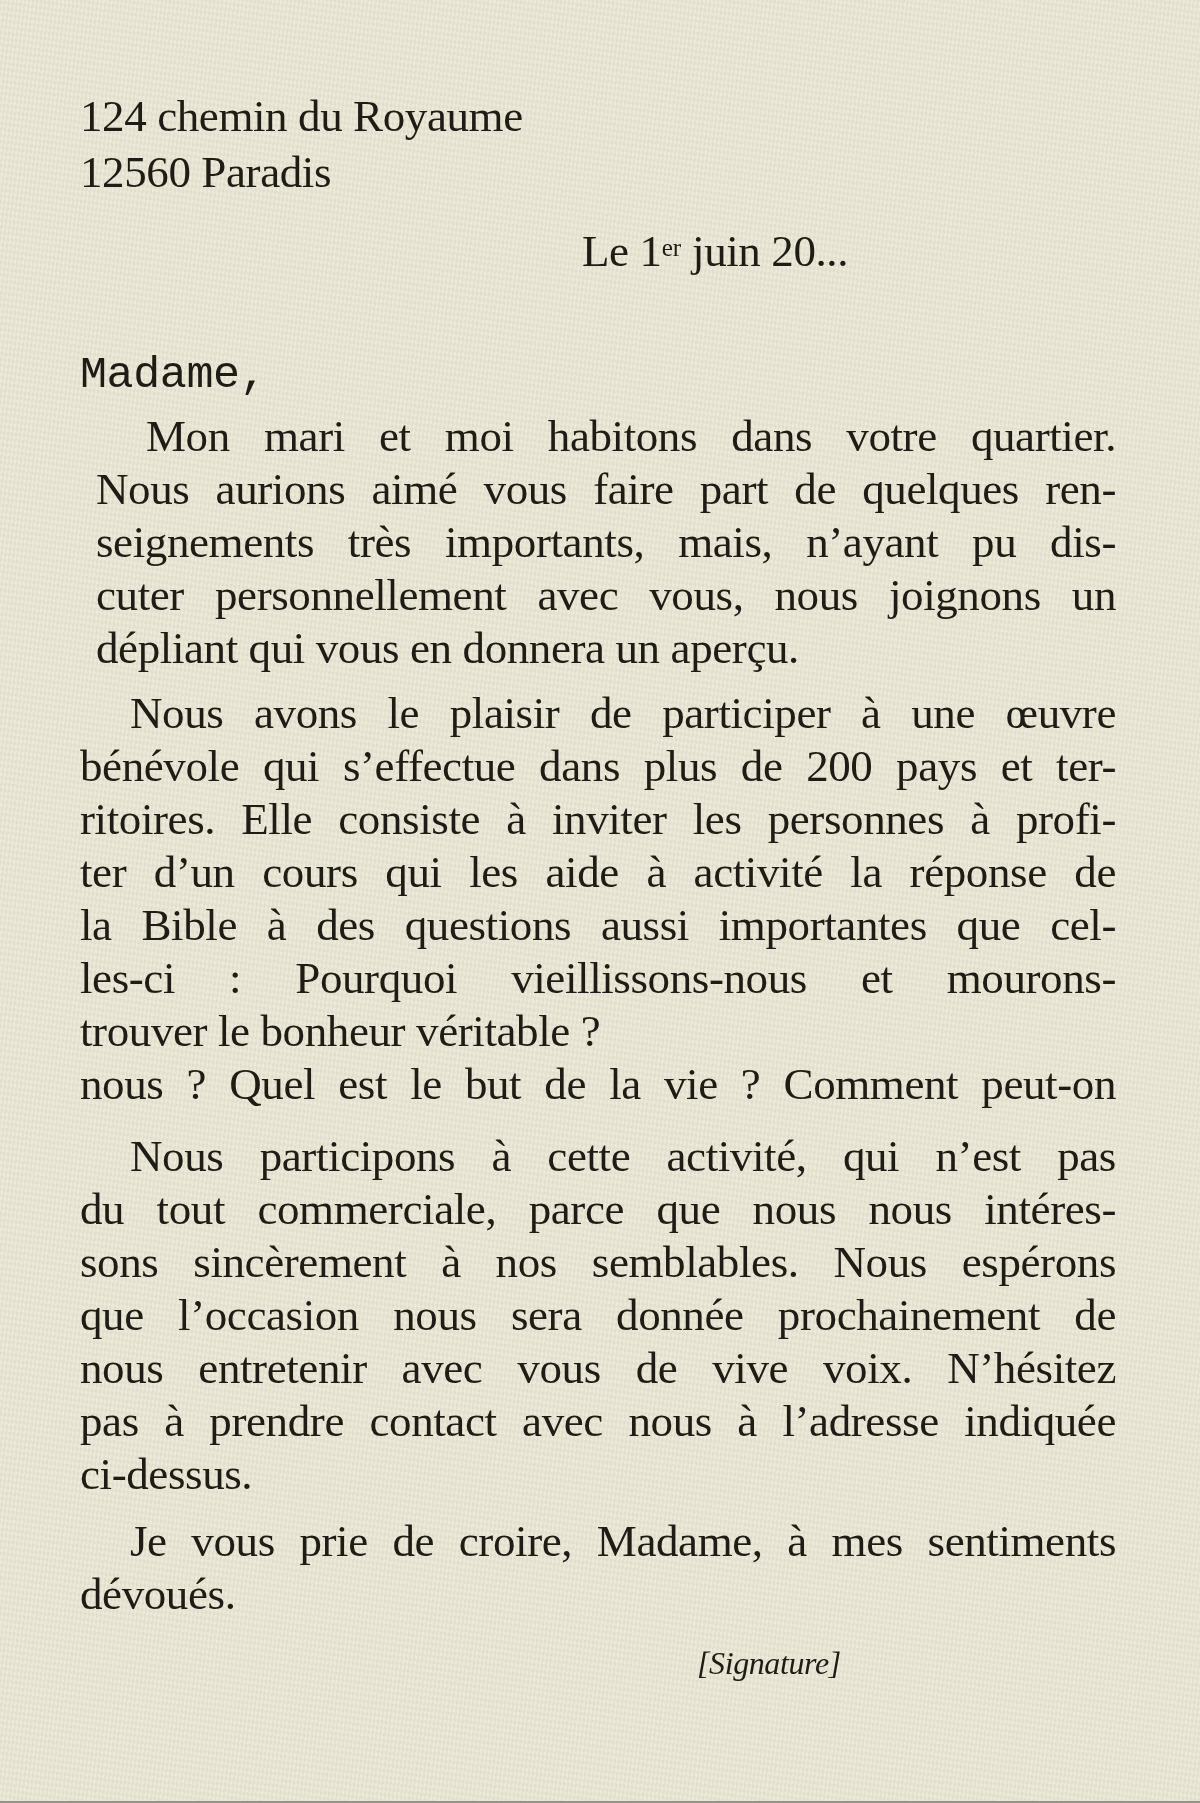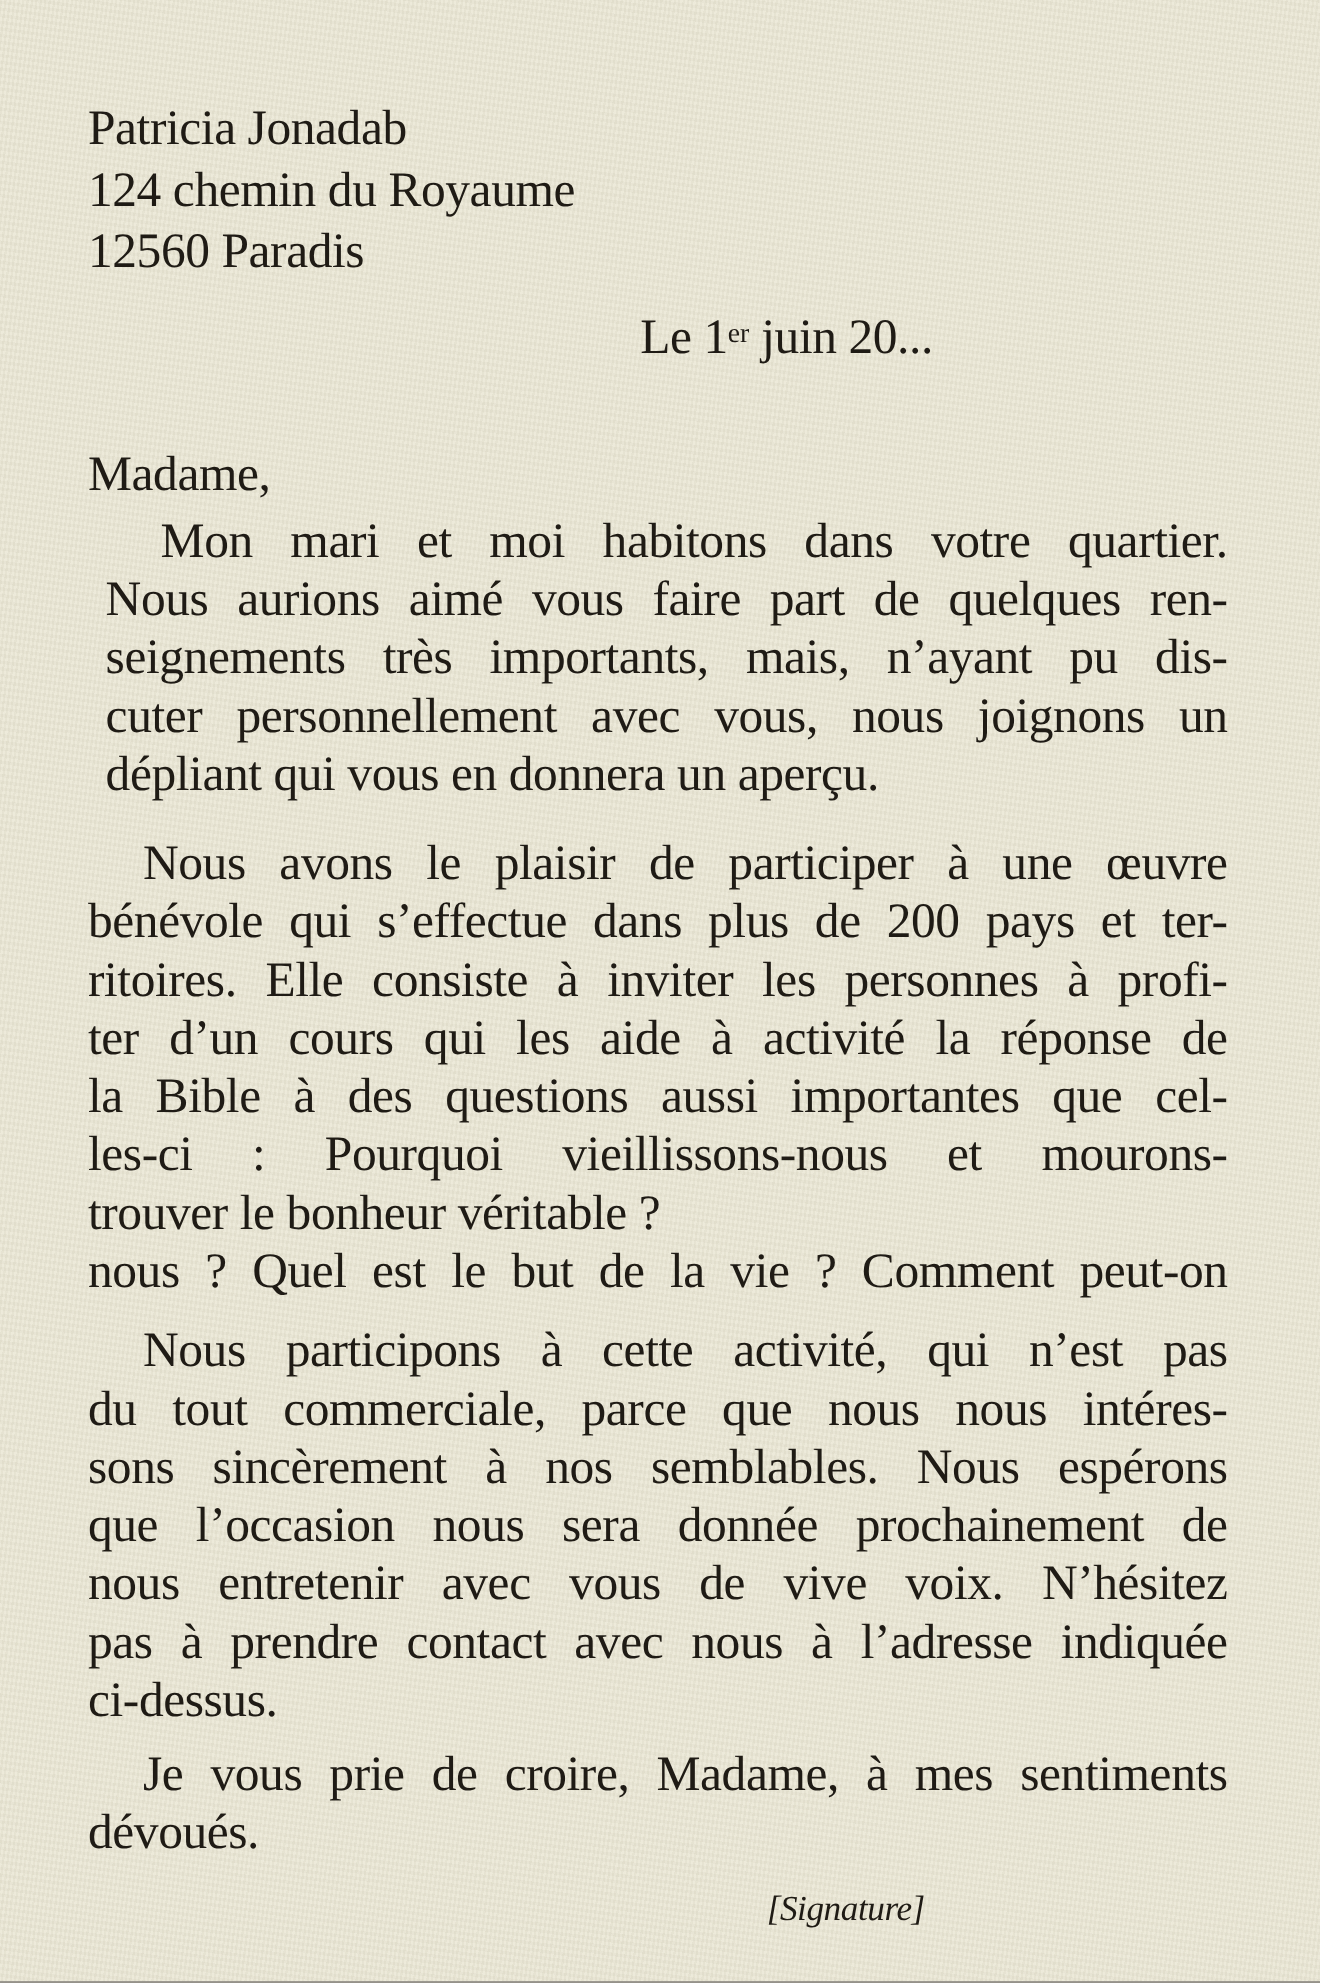--- a/index.html
+++ b/index.html
@@ -48,24 +48,25 @@
     vertical-align: 0.38em;
     letter-spacing: 0;
   }
 
   
   .salutation {
     margin-top: 70px;
     font-size: 45px;
     line-height: 53px;
     letter-spacing: -0.4px;
+    font-family: Liberation Mono, monospace;
   }
   .para { margin-top: 14px; }
   .para:first-child { margin-top: 8px; margin-left: 16px; }
-  .para:nth-child(2) { margin-top: 28px; }
+  .para:nth-child(2) { margin-top: 12px; }
   .para:nth-child(3) { margin-top: 19px; }
   .line {
     font-size: 45px;
     line-height: 53px;
     letter-spacing: -0.4px;
     text-align: justify;
     text-align-last: justify;
   }
   .line.first { padding-left: 50px; }
   .line.last { text-align-last: left; }
@@ -88,21 +89,20 @@
     background: #95928a;
   }
 </style>
 </head>
 <body>
 
 <div class="page">
   <div class="content">
 
     <div class="sender">
-      <div class="sender-line">Patricia Jonadab</div>
       <div class="sender-line">124 chemin du Royaume</div>
       <div class="sender-line">12560 Paradis</div>
     </div>
 
     <div class="date"><span>Le 1</span><sup>er</sup><span> juin 20...</span></div>
 
     <div class="salutation">Madame,</div>
 
     <div>
         <div class="para">

